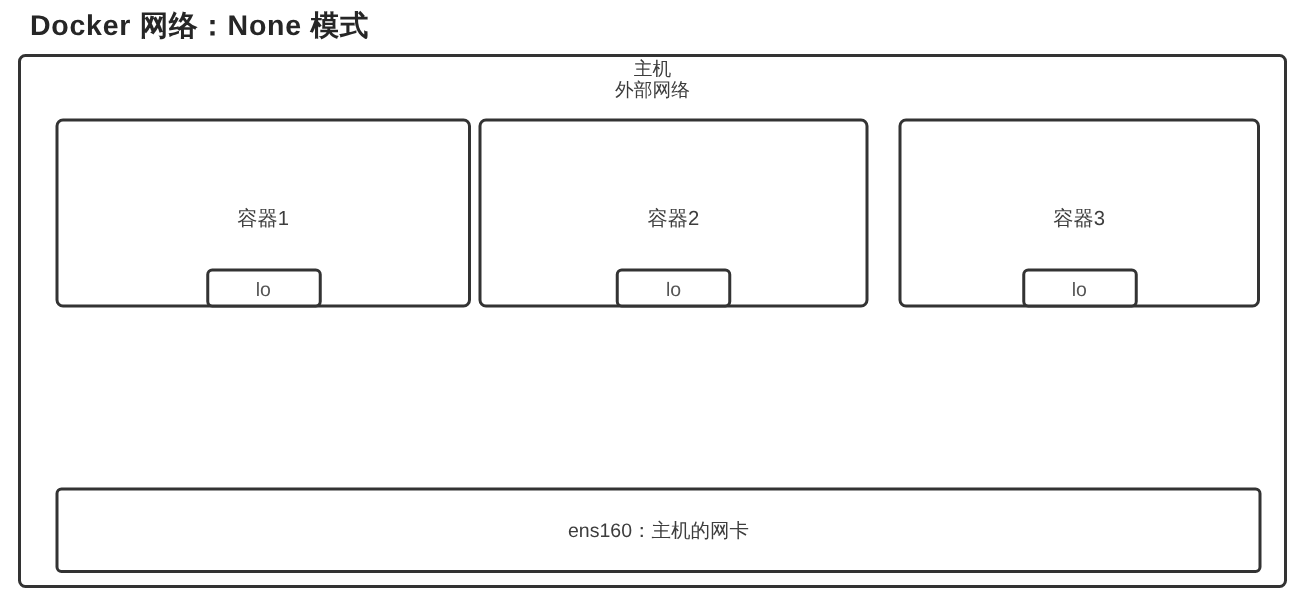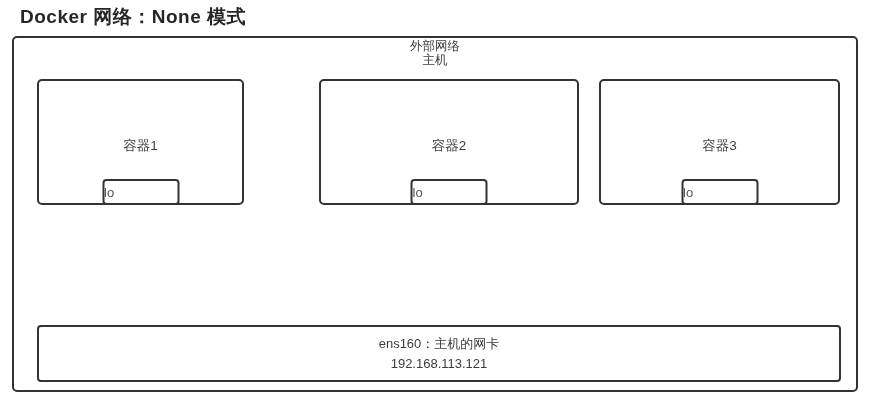--- a/index.html
+++ b/index.html
@@ -23,53 +23,53 @@
   }
   .host-label{
     position:absolute;left:0;top:1px;width:100%;
     text-align:center;font-size:12.5px;line-height:14px;color:var(--text-color);
   }
   .container-box{
     position:absolute;top:41px;height:126px;
     border:2px solid var(--border-color);border-radius:5px;background:var(--bg-color);
     display:flex;align-items:center;justify-content:center;
   }
-  .container-box.c1{left:23px;width:207px;}
+  .container-box.c1{left:23px;width:277px;}
   .container-box.c2{left:305px;width:260px;}
   .container-box.c3{left:585px;width:241px;}
   .container-label{
     font-size:13.5px;color:var(--text-color);
     transform:translateY(4px);
   }
   .lo-box{
     position:absolute;left:50%;bottom:-2px;transform:translateX(-50%);
     width:77px;height:26px;
     border:2px solid var(--border-color);border-radius:4px;background:var(--bg-color);
-    display:flex;align-items:center;justify-content:flex-start;
+    display:flex;align-items:center;justify-content:center;
     font-size:13px;color:#555555;margin-top:48px;
   }
   .nic-box{
     position:absolute;left:23px;top:287px;width:804px;height:57px;
     border:2px solid var(--border-color);border-radius:4px;background:var(--bg-color);
     display:flex;flex-direction:column;align-items:center;justify-content:center;
     font-size:13px;line-height:20px;color:var(--text-color);text-align:center;
   }
 </style>
 </head>
 <body>
 
 <div class="page">
 
   <h1 class="title">Docker 网络：None 模式</h1>
 
   <div class="host-box">
 
     <div class="host-label">
+      <div>主机</div>
       <div>外部网络</div>
-      <div>主机</div>
     </div>
 
     <div class="container-box c1">
       <span class="container-label">容器1</span>
       <div class="lo-box">
         <span>lo</span>
       </div>
     </div>
 
     <div class="container-box c2">
@@ -81,18 +81,17 @@
 
     <div class="container-box c3">
       <span class="container-label">容器3</span>
       <div class="lo-box">
         <span>lo</span>
       </div>
     </div>
 
     <div class="nic-box">
       <div>ens160：主机的网卡</div>
-      <div>192.168.113.121</div>
     </div>
 
   </div>
 
 </div>
 
 </body></html>

